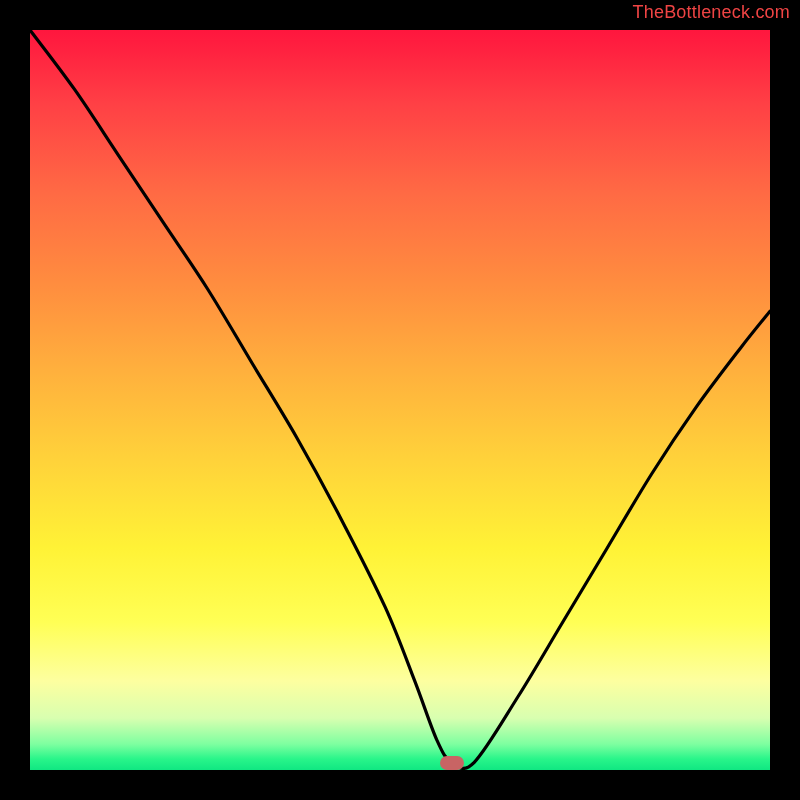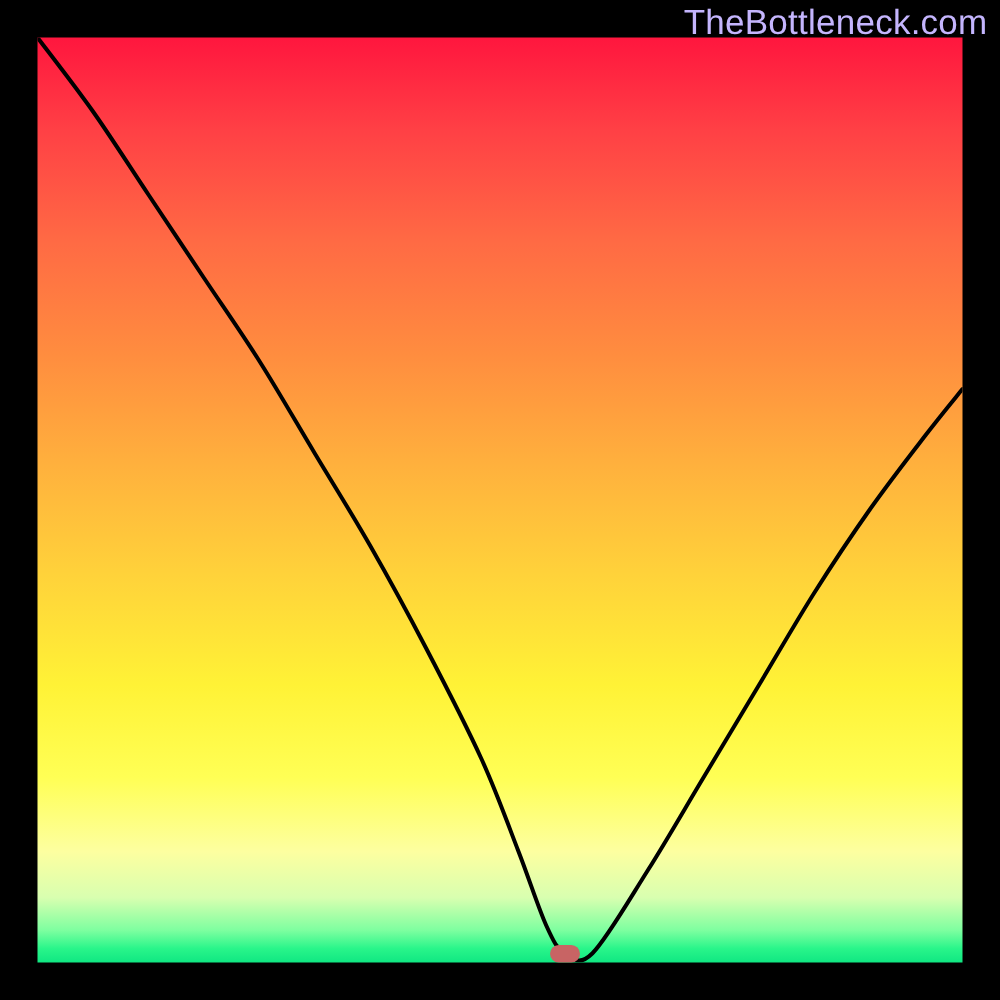--- a/index.html
+++ b/index.html
@@ -14,22 +14,22 @@
     position: absolute;
     left: 0;
     top: 0;
     width: 800px;
     height: 800px;
   }
   .attribution {
     position: absolute;
     top: 2px;
     right: 10px;
-    color: #c4b5fd;
-    font-size: 28px;
+    color: #ef4444;
+    font-size: 18px;
     font-weight: 500;
     letter-spacing: 0.2px;
     text-align: right;
   }
   .plot {
     position: absolute;
     left: 30px;
     top: 30px;
     width: 740px;
     height: 740px;

